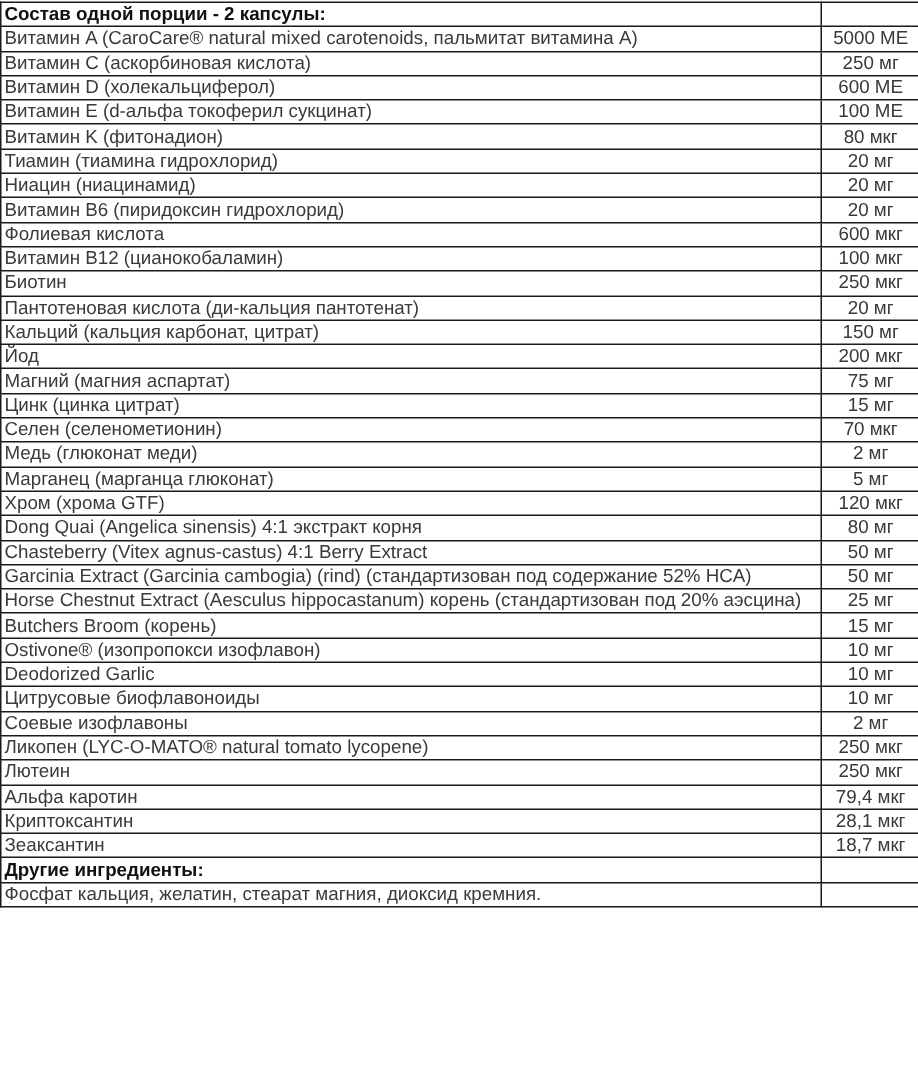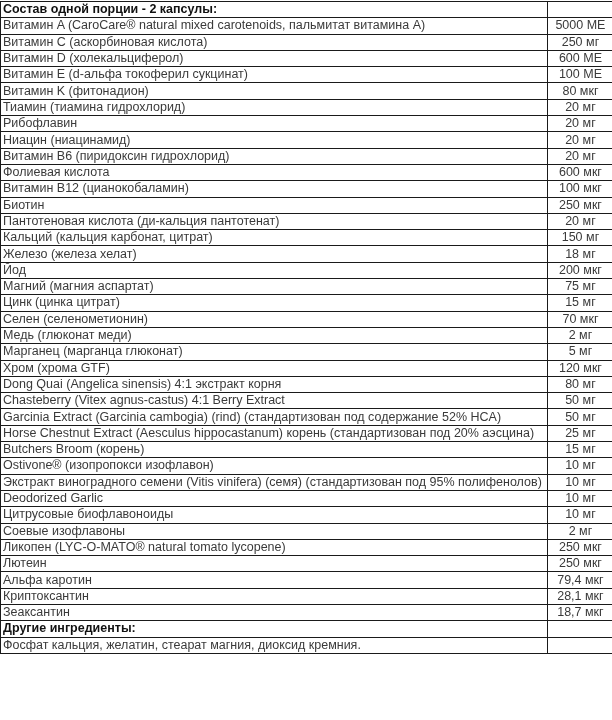--- a/index.html
+++ b/index.html
@@ -53,24 +53,20 @@
       </tr>
       <tr>
         <td class="name">Витамин K (фитонадион)</td>
         <td class="amt">80 мкг</td>
       </tr>
       <tr>
         <td class="name">Тиамин (тиамина гидрохлорид)</td>
         <td class="amt">20 мг</td>
       </tr>
       <tr>
-        <td class="name">Рибофлавин</td>
-        <td class="amt">20 мг</td>
-      </tr>
-      <tr>
         <td class="name">Ниацин (ниацинамид)</td>
         <td class="amt">20 мг</td>
       </tr>
       <tr>
         <td class="name">Витамин B6 (пиридоксин гидрохлорид)</td>
         <td class="amt">20 мг</td>
       </tr>
       <tr>
         <td class="name">Фолиевая кислота</td>
         <td class="amt">600 мкг</td>
@@ -83,24 +79,20 @@
         <td class="name">Биотин</td>
         <td class="amt">250 мкг</td>
       </tr>
       <tr>
         <td class="name">Пантотеновая кислота (ди-кальция пантотенат)</td>
         <td class="amt">20 мг</td>
       </tr>
       <tr>
         <td class="name">Кальций (кальция карбонат, цитрат)</td>
         <td class="amt">150 мг</td>
-      </tr>
-      <tr>
-        <td class="name">Железо (железа хелат)</td>
-        <td class="amt">18 мг</td>
       </tr>
       <tr>
         <td class="name">Йод</td>
         <td class="amt">200 мкг</td>
       </tr>
       <tr>
         <td class="name">Магний (магния аспартат)</td>
         <td class="amt">75 мг</td>
       </tr>
       <tr>
@@ -141,24 +133,20 @@
       </tr>
       <tr>
         <td class="name">Butchers Broom (корень)</td>
         <td class="amt">15 мг</td>
       </tr>
       <tr>
         <td class="name">Ostivone® (изопропокси изофлавон)</td>
         <td class="amt">10 мг</td>
       </tr>
       <tr>
-        <td class="name">Экстракт виноградного семени (Vitis vinifera) (семя) (стандартизован под 95% полифенолов)</td>
-        <td class="amt">10 мг</td>
-      </tr>
-      <tr>
         <td class="name">Deodorized Garlic</td>
         <td class="amt">10 мг</td>
       </tr>
       <tr>
         <td class="name">Цитрусовые биофлавоноиды</td>
         <td class="amt">10 мг</td>
       </tr>
       <tr>
         <td class="name">Соевые изофлавоны</td>
         <td class="amt">2 мг</td>

